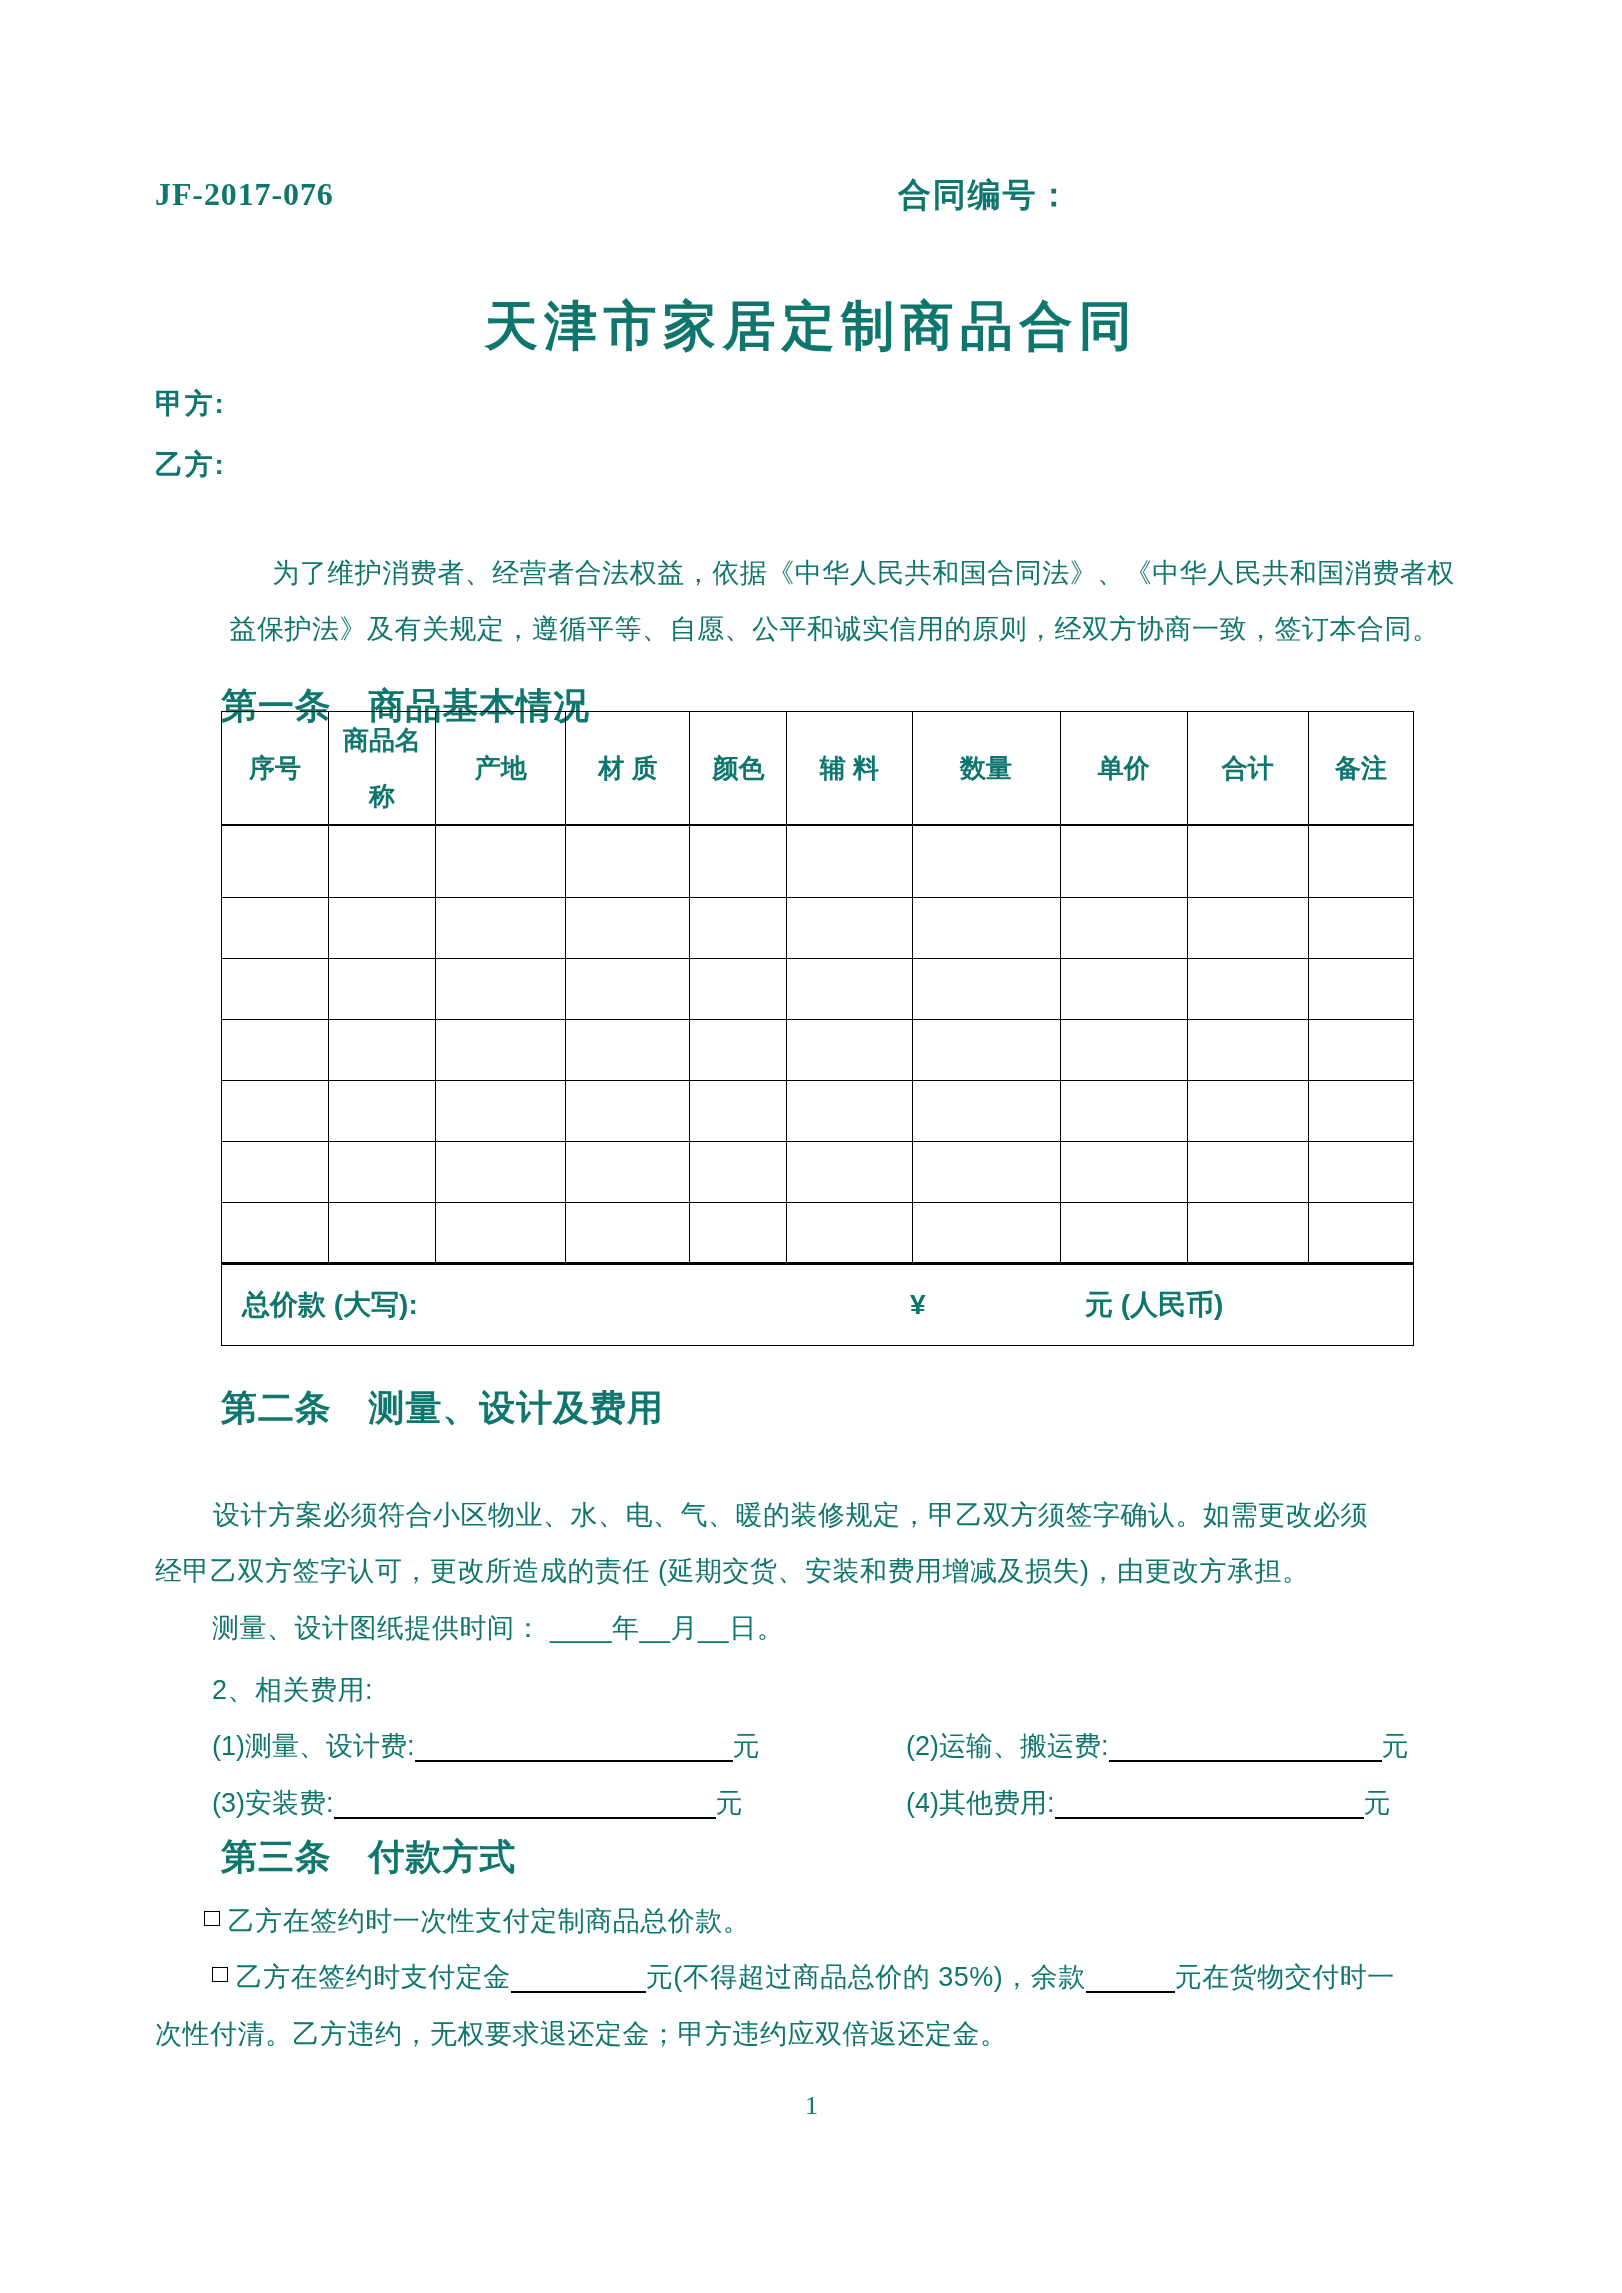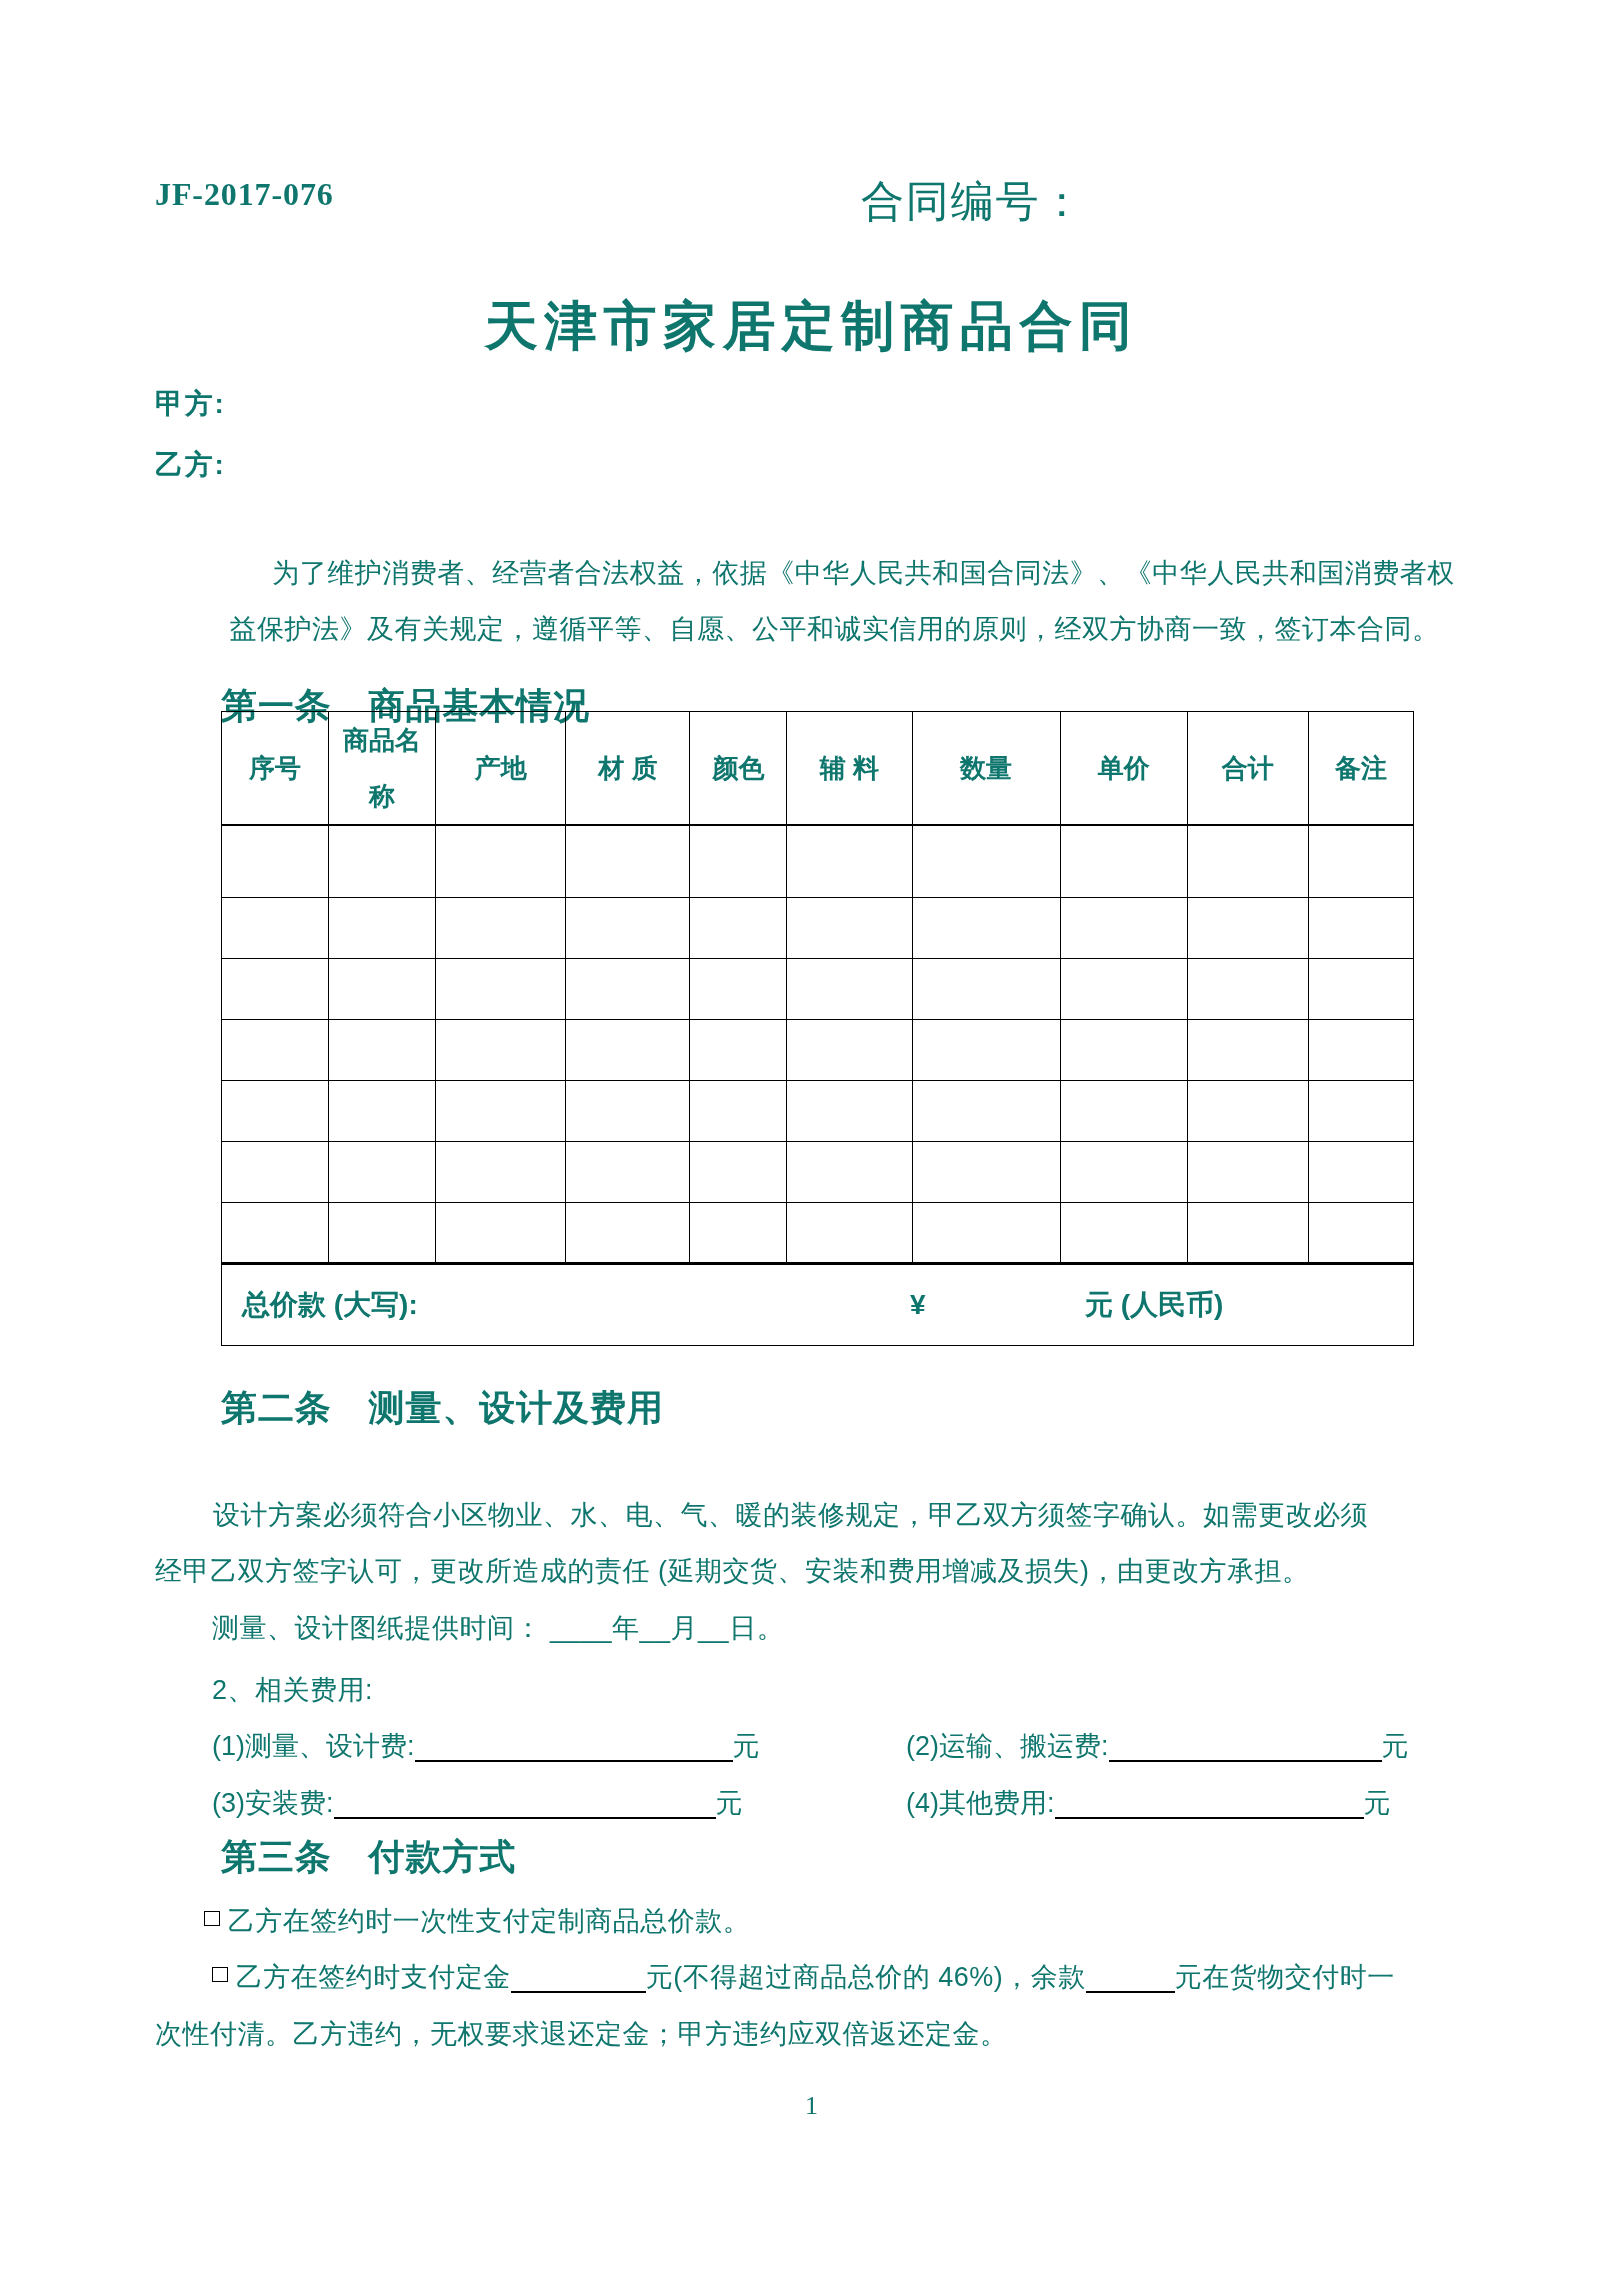--- a/index.html
+++ b/index.html
@@ -15,22 +15,22 @@
   }
   .abs { position:absolute; }
 
   
   .doc-code {
     left:155px; top:176px;
     font-family:"Liberation Serif","DejaVu Serif",serif;
     font-weight:bold; font-size:32px; letter-spacing:0.9px;
   }
   .contract-no {
-    left:861px; top:173px;
-    font-weight:normal; font-size:43px; letter-spacing:1.8px;
+    left:898px; top:173px;
+    font-weight:bold; font-size:33px; letter-spacing:1.8px;
   }
 
   
   .doc-title {
     left:0; top:291px; width:100%;
     text-align:center;
     font-size:53px; font-weight:bold; letter-spacing:6.4px;
   }
 
   
@@ -259,21 +259,21 @@
     <span class="fee-col2"><span>(4)其他费用:</span><span class="blank w340"></span><span>元</span></span>
   </div>
 
   <div class="abs h-article h3">第三条　付款方式</div>
 
   <div class="abs bodytext pay1">
     <span class="checkbox"></span><span>乙方在签约时一次性支付定制商品总价款。</span>
   </div>
 
   <div class="abs bodytext pay2">
-    <span class="checkbox"></span><span>乙方在签约时支付定金</span><span class="blank w150"></span><span>元(不得超过商品总价的 46%)，余款</span><span class="blank w100"></span><span>元在货物交付时一</span>
+    <span class="checkbox"></span><span>乙方在签约时支付定金</span><span class="blank w150"></span><span>元(不得超过商品总价的 35%)，余款</span><span class="blank w100"></span><span>元在货物交付时一</span>
   </div>
 
   <div class="abs bodytext pay2b">次性付清。乙方违约，无权要求退还定金；甲方违约应双倍返还定金。</div>
 
   <div class="abs page-num">1</div>
 
 </div>
 
 
 </body></html>

